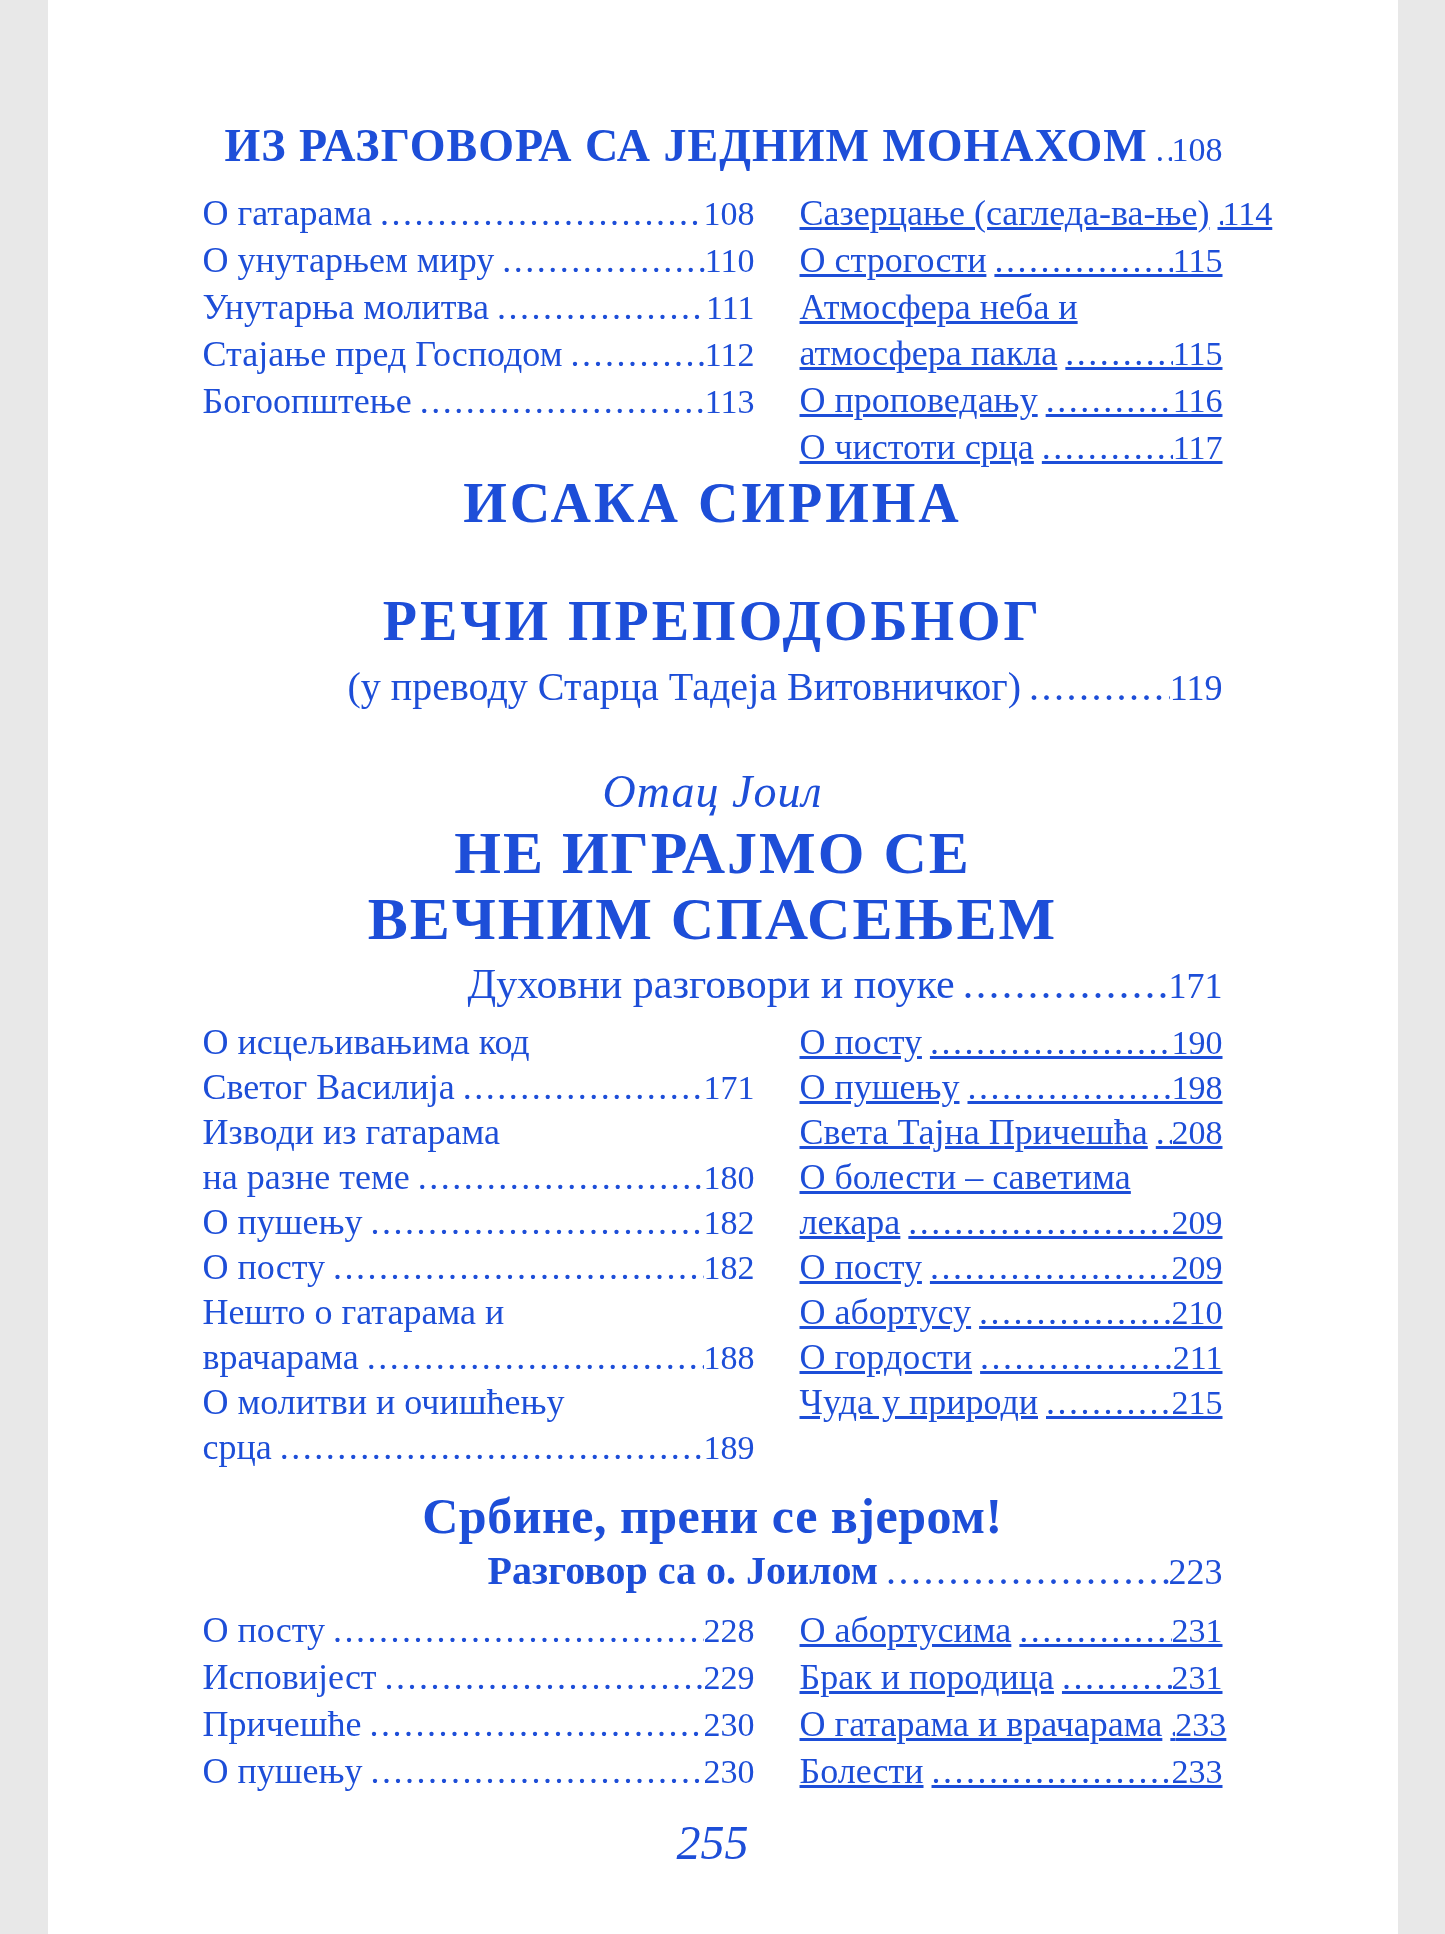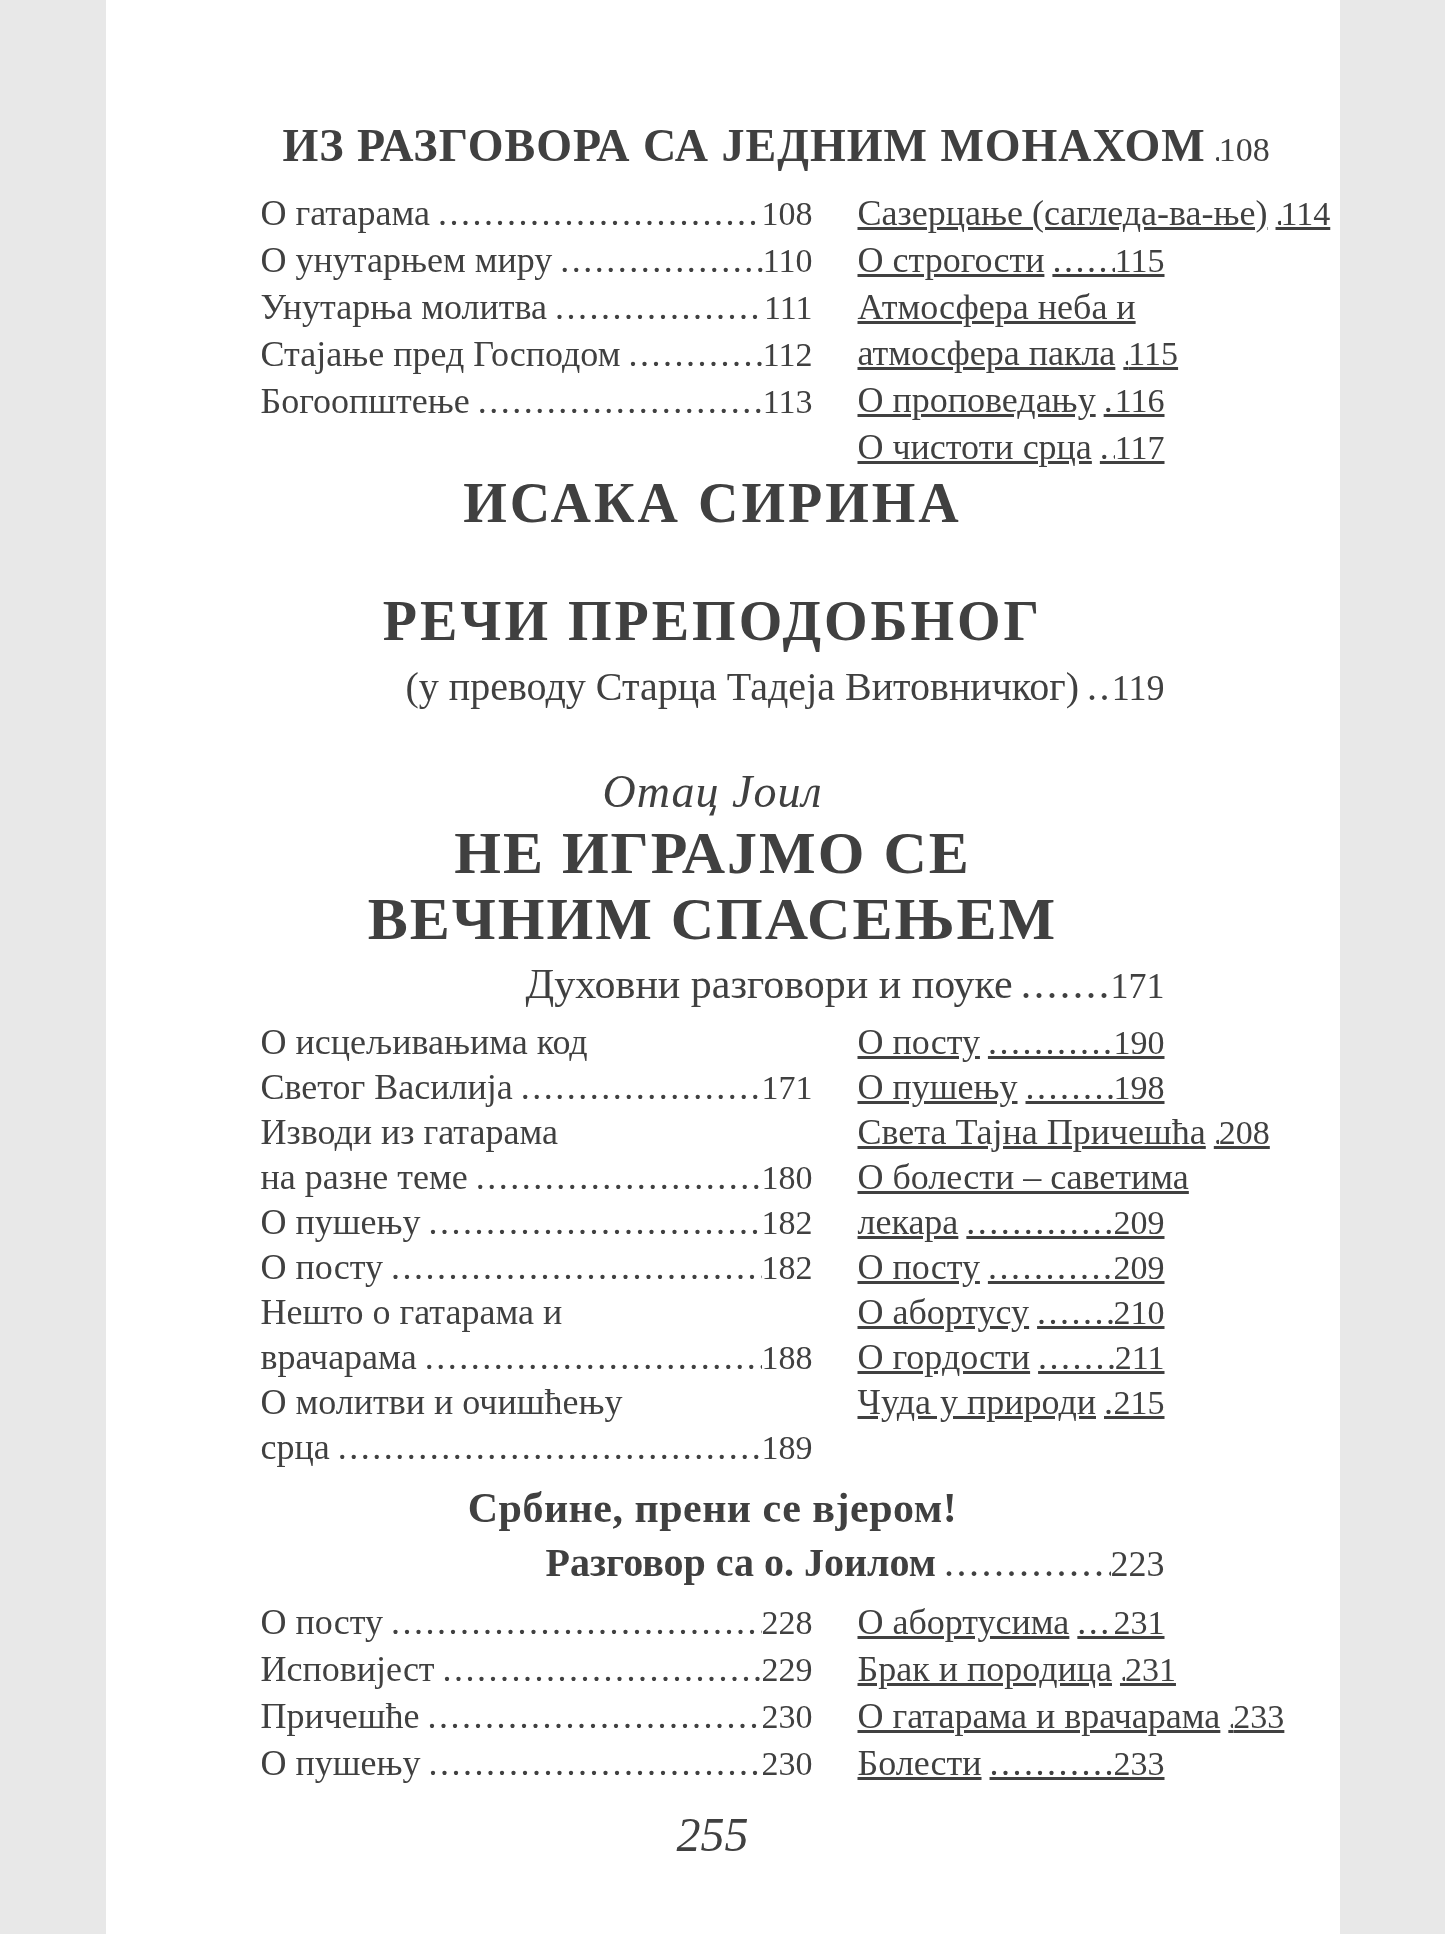--- a/index.html
+++ b/index.html
@@ -1,20 +1,20 @@
 <!DOCTYPE html>
 <html><head>
 <meta charset="utf-8">
 <style>
   html,body{margin:0;padding:0;background:#e8e8e8;}
   .page{
-    width:1234px;height:1934px;margin:0 auto;background:#ffffff;
+    width:1350px;height:1934px;margin:0 auto;background:#ffffff;
     box-sizing:border-box;padding:118px 175px 0 155px;
     font-family:"Liberation Serif", "DejaVu Serif", serif;
-    color:#404040;overflow:hidden;position:relative;
+    color:#1d4ed8;overflow:hidden;position:relative;
   }
   
   .toc-header{display:flex;align-items:baseline;font-size:46px;font-weight:bold;letter-spacing:1px;line-height:56px;}
   .toc-header .t{padding-left:22px;white-space:nowrap;}
   .toc-header .p{font-size:33px;font-weight:normal;letter-spacing:0;}
   .toc-header .leader{font-weight:normal;font-size:33px;}
   
   .columns{display:flex;gap:45px;}
   .cols-1{margin-top:12px;}
   .cols-2{margin-top:8px;}
@@ -28,21 +28,21 @@
   .leader{flex:1 1 0;min-width:12px;overflow:hidden;white-space:nowrap;
           padding:0 5px 0 8px;box-sizing:border-box;letter-spacing:2.5px;}
   .leader::after{content:"....................................................................................";}
   .p{flex:none;white-space:nowrap;}
   
   .big{margin:0;text-align:center;font-weight:bold;}
   .s2a{margin-top:54px;font-size:56px;line-height:64px;letter-spacing:3px;}
   .s2b{font-size:56px;line-height:64px;letter-spacing:3px;}
   .author{margin-top:50px;text-align:center;font-style:italic;font-size:46px;line-height:56px;letter-spacing:1px;}
   .s3a,.s3b{font-size:60px;line-height:66px;letter-spacing:2px;}
-  .s4a{margin-top:8px;font-size:42px;line-height:60px;letter-spacing:0.5px;}
+  .s4a{margin-top:16px;font-size:50px;line-height:60px;letter-spacing:0.5px;}
   
   .subtitle-row{display:flex;align-items:baseline;font-size:40px;line-height:52px;}
   .s2sub{margin-top:8px;}
   .s2sub .t{padding-left:145px;}
   .s3sub{margin-top:6px;font-size:42px;}
   .s3sub .t{padding-left:265px;}
   .s4sub{font-weight:bold;line-height:50px;}
   .s4sub .t{padding-left:285px;}
   .s4sub .leader,.s4sub .p{font-weight:normal;}
   .subtitle-row .t{white-space:nowrap;}

